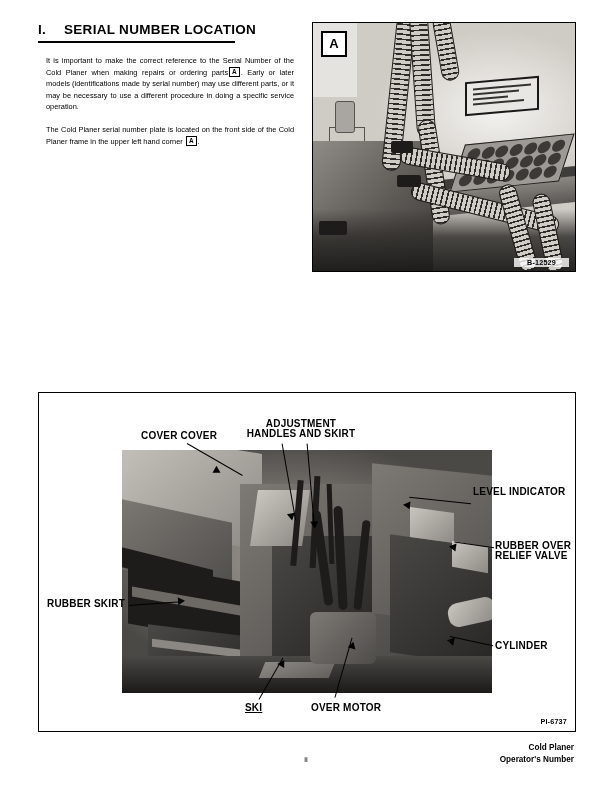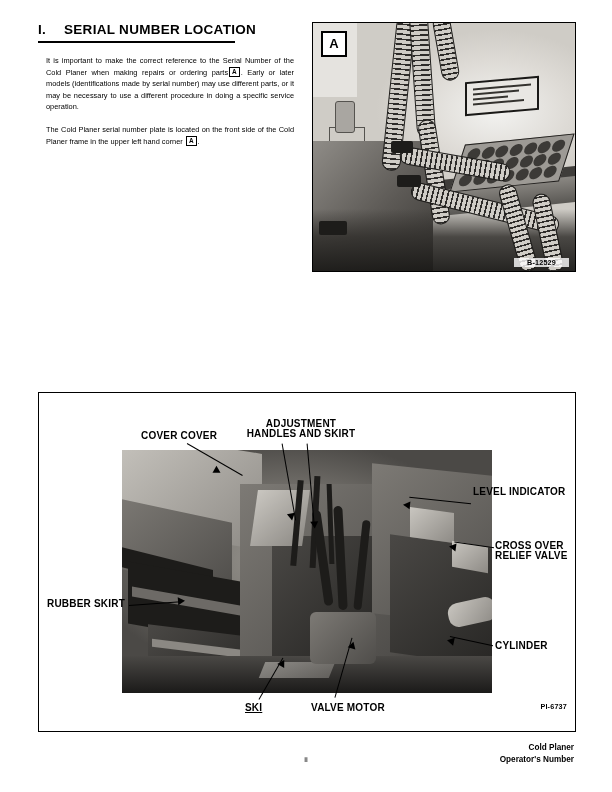--- a/index.html
+++ b/index.html
@@ -275,21 +275,21 @@
   }
   .arrowhead {
     position: absolute;
     width: 0; height: 0;
     border-style: solid;
   }
 
   .fig2-code {
     position: absolute;
     right: 8px;
-    bottom: 20px;
+    bottom: 5px;
     font-size: 7.2px;
     font-weight: bold;
     letter-spacing: 0.2px;
   }
 
   
   .page-num {
     position: absolute;
     left: 0;
     top: 755px;
@@ -436,38 +436,38 @@
     <div class="callout center" style="left:197px; top:36px; width:130px;">HANDLES AND SKIRT</div>
     <div class="leader" style="left:243px; top:50px; width:78px; transform:rotate(80deg);"></div>
     <div class="arrowhead" style="left:249px; top:120px; border-width:4px 0 4px 7px; border-color:transparent transparent transparent #000; transform:rotate(80deg);"></div>
     <div class="leader" style="left:268px; top:50px; width:84px; transform:rotate(85deg);"></div>
     <div class="arrowhead" style="left:272px; top:128px; border-width:4px 0 4px 7px; border-color:transparent transparent transparent #000; transform:rotate(85deg);"></div>
 
     <div class="callout" style="left:434px; top:94px;">LEVEL INDICATOR</div>
     <div class="leader" style="left:432px; top:110px; width:62px; transform:rotate(186deg);"></div>
     <div class="arrowhead" style="left:364px; top:108px; border-width:4px 7px 4px 0; border-color:transparent #000 transparent transparent; transform:rotate(6deg);"></div>
 
-    <div class="callout" style="left:456px; top:148px;">CROSS OVER</div>
+    <div class="callout" style="left:456px; top:148px;">RUBBER OVER</div>
     <div class="callout" style="left:456px; top:158px;">RELIEF VALVE</div>
     <div class="leader" style="left:455px; top:154px; width:40px; transform:rotate(188deg);"></div>
     <div class="arrowhead" style="left:410px; top:150px; border-width:4px 7px 4px 0; border-color:transparent #000 transparent transparent; transform:rotate(8deg);"></div>
 
     <div class="callout" style="left:456px; top:248px;">CYLINDER</div>
     <div class="leader" style="left:454px; top:252px; width:44px; transform:rotate(192deg);"></div>
     <div class="arrowhead" style="left:408px; top:244px; border-width:4px 7px 4px 0; border-color:transparent #000 transparent transparent; transform:rotate(12deg);"></div>
 
     <div class="callout" style="left:8px; top:206px;">RUBBER SKIRT</div>
     <div class="leader" style="left:90px; top:212px; width:52px; transform:rotate(-4deg);"></div>
     <div class="arrowhead" style="left:139px; top:204px; border-width:4px 0 4px 7px; border-color:transparent transparent transparent #000; transform:rotate(-4deg);"></div>
 
     <div class="callout" style="left:206px; top:310px;text-decoration:underline;">SKI</div>
     <div class="leader" style="left:220px; top:306px; width:48px; transform:rotate(-60deg);"></div>
     <div class="arrowhead" style="left:240px; top:266px; border-width:4px 0 4px 7px; border-color:transparent transparent transparent #000; transform:rotate(-60deg);"></div>
 
-    <div class="callout" style="left:272px; top:310px;">VALVE MOTOR</div>
+    <div class="callout" style="left:272px; top:310px;">OVER MOTOR</div>
     <div class="leader" style="left:296px; top:304px; width:62px; transform:rotate(-74deg);"></div>
     <div class="arrowhead" style="left:310px; top:248px; border-width:4px 0 4px 7px; border-color:transparent transparent transparent #000; transform:rotate(-74deg);"></div>
 
     <div class="fig2-code">PI-6737</div>
   </div>
 
   <div class="page-num">ii</div>
   <div class="footer-right">
     <div>Cold Planer</div>
     <div>Operator's Number</div>

